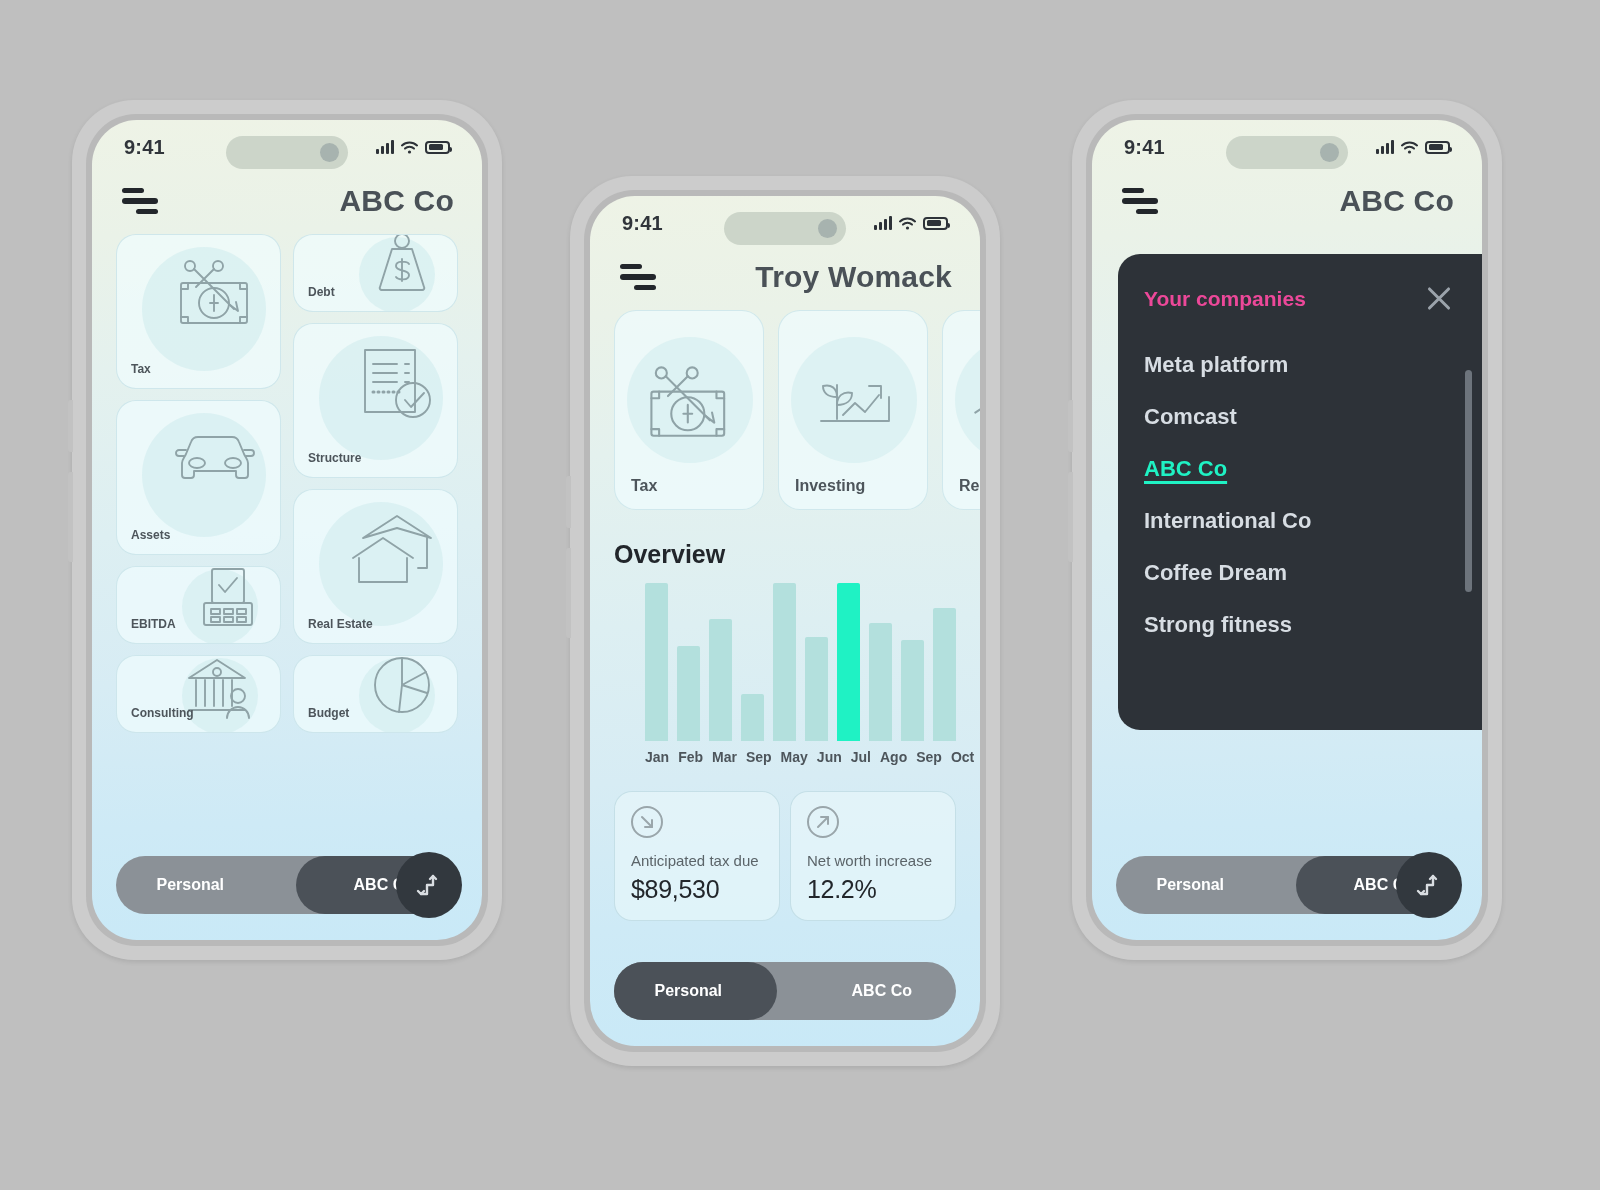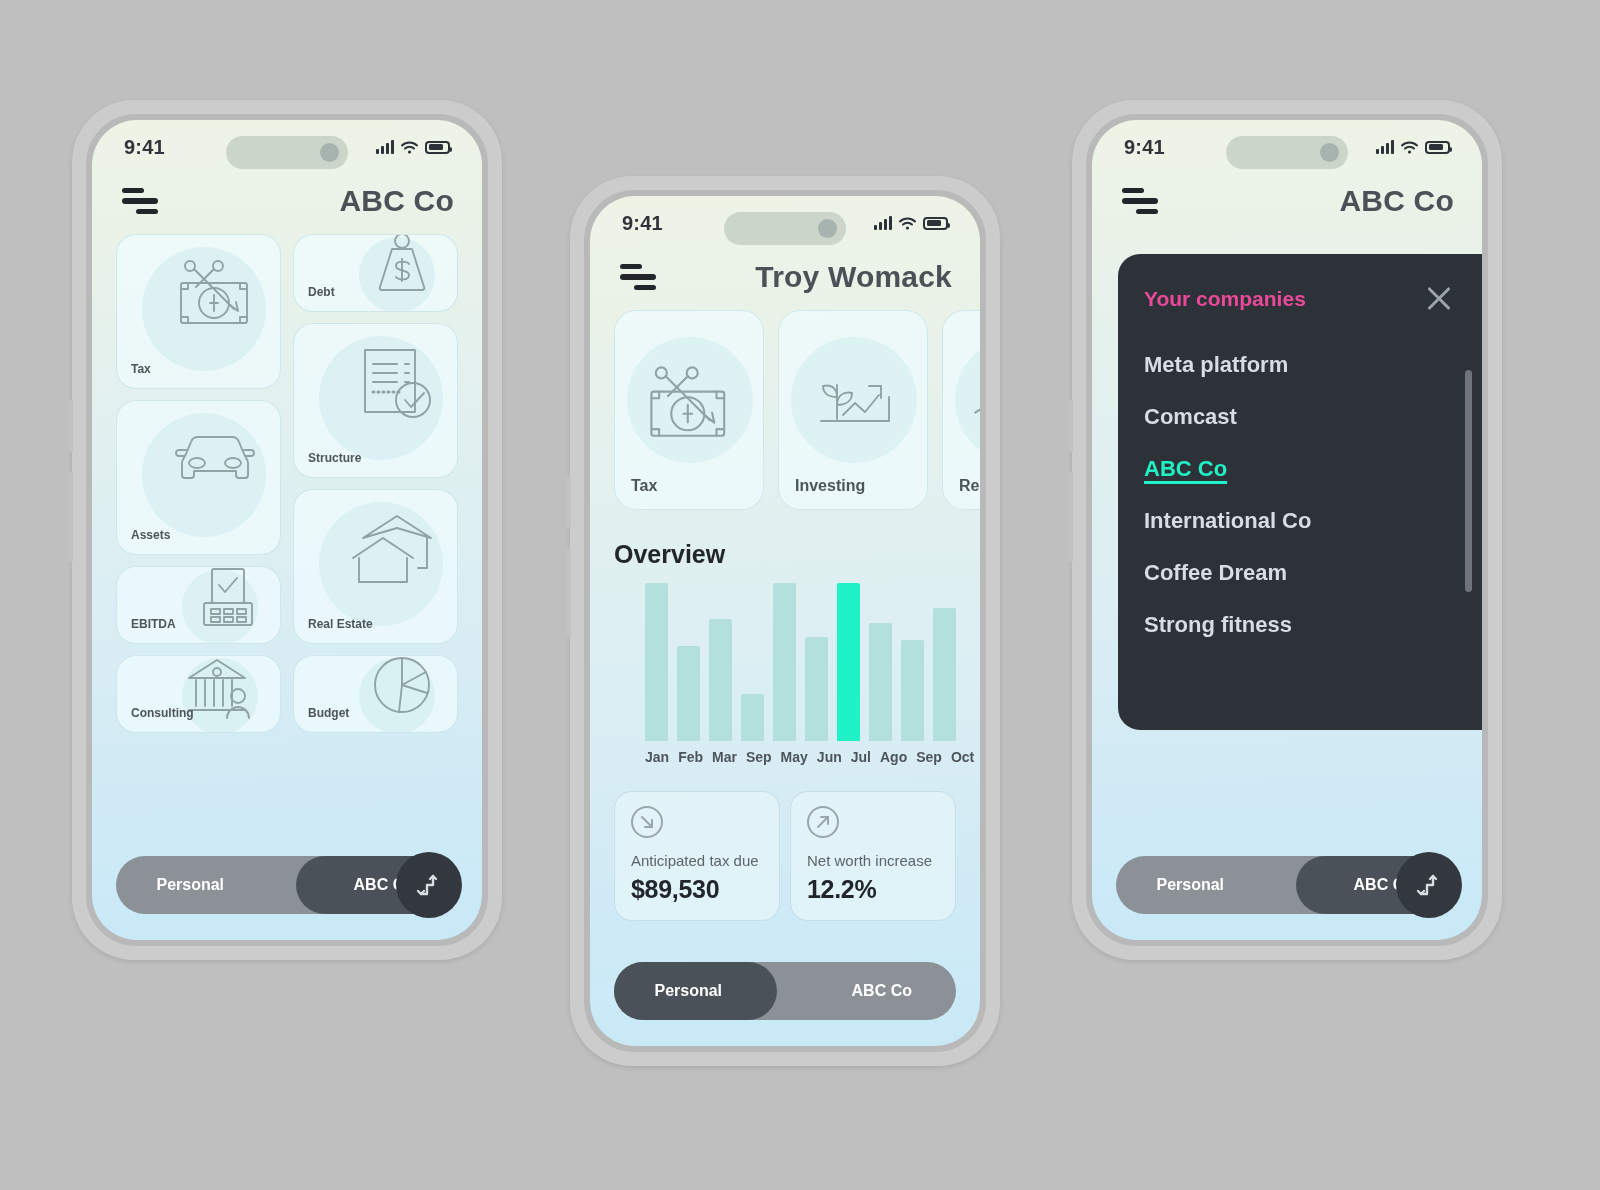--- a/index.html
+++ b/index.html
@@ -199,21 +199,21 @@
     flex:1; background: rgba(236,250,252,.55);
     border:1px solid rgba(185,216,224,.75);
     border-radius:18px; padding:14px 16px 16px;
   }
   .circ-ico {
     width:32px; height:32px; border-radius:50%;
     border:2px solid #9aa6ab; display:flex; align-items:center; justify-content:center;
     margin-bottom:14px;
   }
   .stat .cap { font-size:15px; color:#5b6469; font-weight:400; margin-bottom:6px; }
-  .stat .val { font-size:25px; font-weight:700; color:#22262b; letter-spacing:-.3px; }
+  .stat .val { font-size:25px; font-weight:400; color:#22262b; letter-spacing:-.3px; }
 
   .toggle2 { position:absolute; left:0; right:0; bottom:26px; padding:0 24px; }
 
   
   .drawer {
     position:absolute; left:26px; right:0; top:134px; bottom:210px;
     background:#2d3238;
     border-radius:22px 0 0 22px;
     padding:28px 0 0 26px;
     overflow:hidden;

